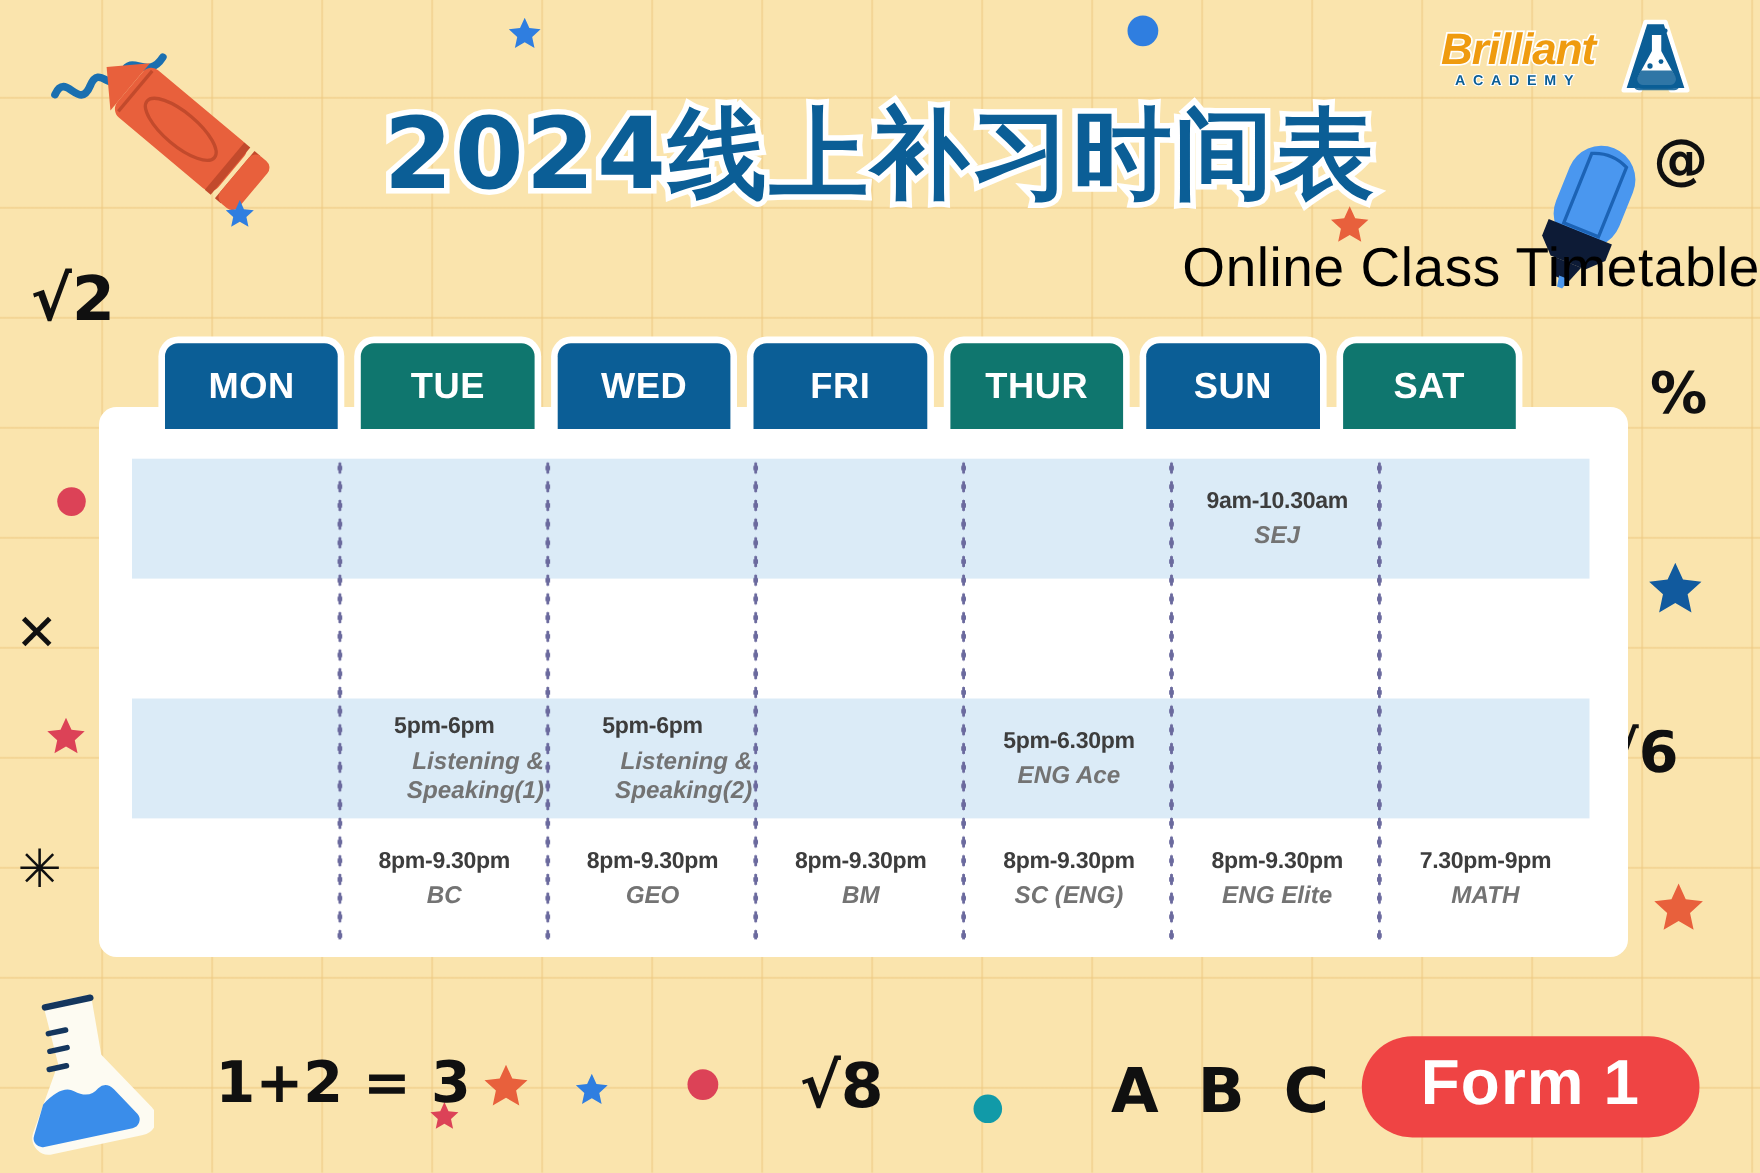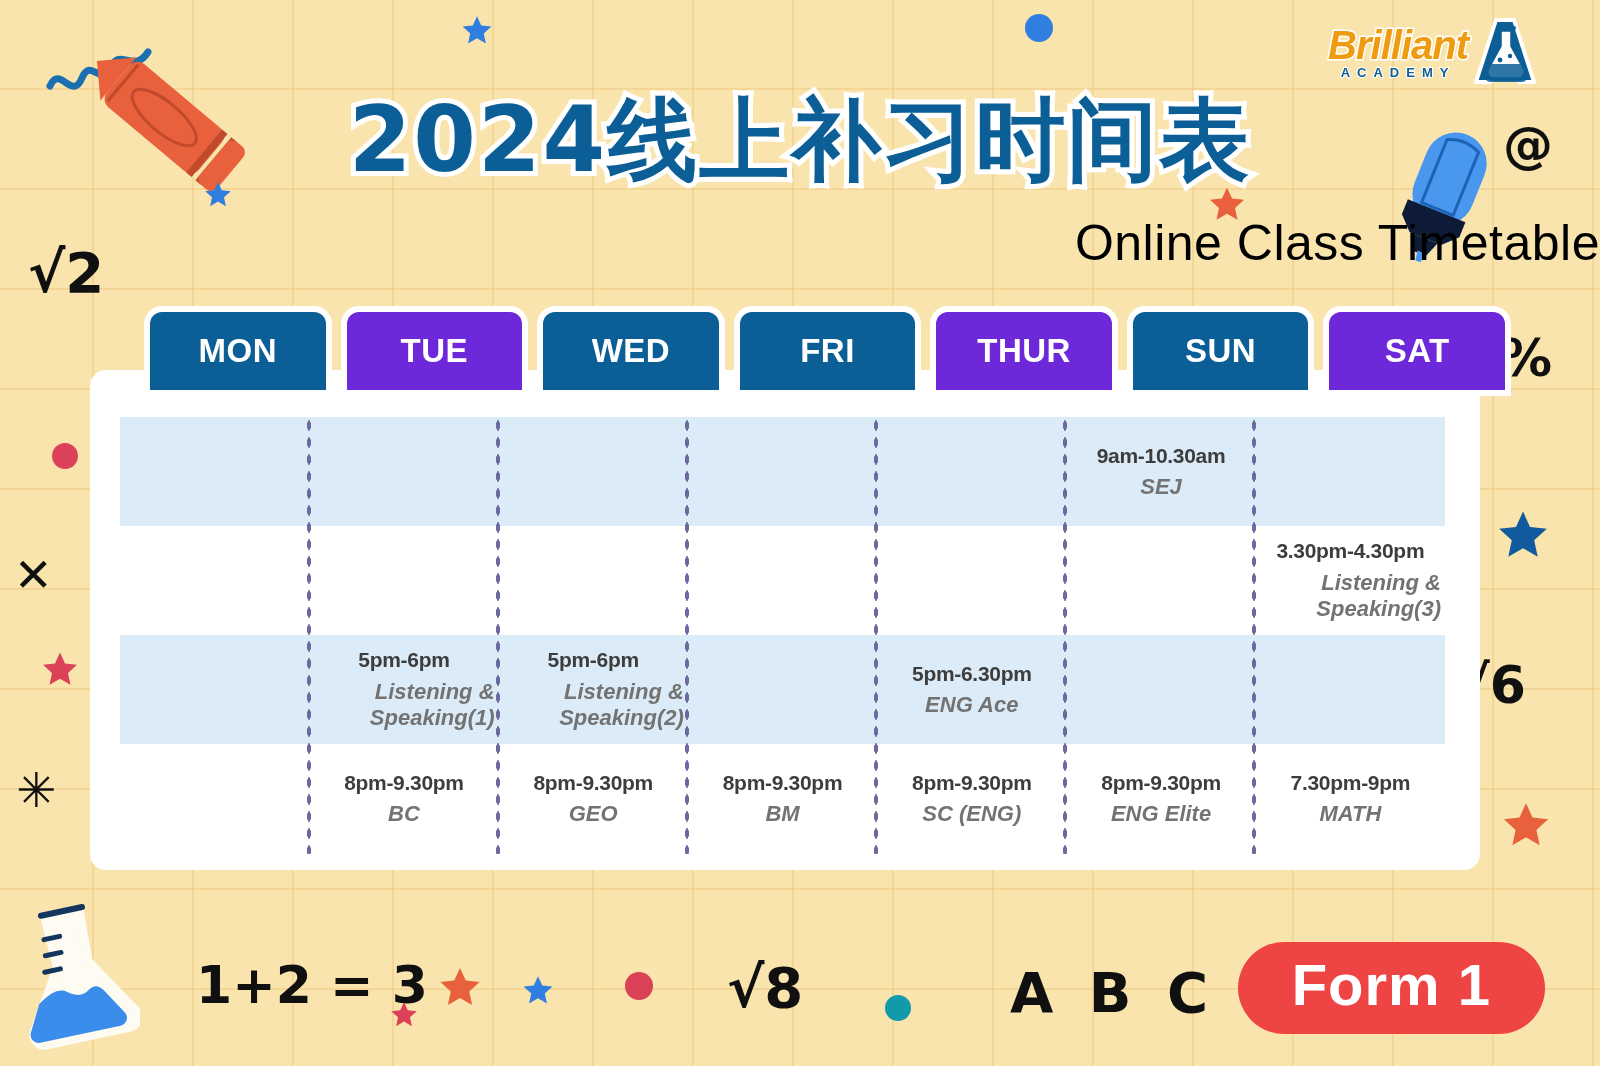--- a/index.html
+++ b/index.html
@@ -17,21 +17,21 @@
       linear-gradient(to right, rgba(238,201,130,.55) 2px, transparent 2px),
       linear-gradient(to bottom, rgba(238,201,130,.55) 2px, transparent 2px);
     background-size:100px 100px;
     background-position:-8px -12px;
   }
   
   .deco{position:absolute;pointer-events:none;}
   .math-txt{font-family:"DejaVu Sans", sans-serif;font-weight:700;color:#101010;}
   .star{display:block;}
   
-  #logo{position:absolute;right:60px;top:16px;display:flex;align-items:center;gap:2px;}
+  #logo{position:absolute;right:60px;top:16px;display:flex;align-items:center;gap:20px;}
   #logo-word{display:flex;flex-direction:column;align-items:center;line-height:1;}
   #logo-brilliant{
     font-size:40px;font-weight:700;font-style:italic;color:#ef9b0f;
     letter-spacing:-1px;
     -webkit-text-stroke:3px #fff;paint-order:stroke fill;
     position:relative;
   }
   #logo-academy{
     font-size:13px;font-weight:700;color:#0b5e96;letter-spacing:7px;
     margin-top:1px;-webkit-text-stroke:2px #fff;paint-order:stroke fill;
@@ -48,31 +48,31 @@
   #title-en{
     position:absolute;left:0;right:0;top:214px;text-align:right;
     font-size:50px;font-weight:400;color:#000000;letter-spacing:.5px;
   }
   
   #card{
     position:absolute;left:90px;top:370px;width:1390px;height:500px;
     background:#fff;border-radius:16px;
   }
   #headers{
-    position:absolute;left:150px;top:312px;width:1355px;height:78px;
+    position:absolute;left:150px;top:312px;width:1228px;height:78px;
     display:grid;grid-template-columns:repeat(7,1fr);gap:21px;
   }
   .day-head{
     border-radius:12px 12px 0 0;
     display:flex;align-items:center;justify-content:center;
     color:#fff;font-size:33px;font-weight:700;letter-spacing:.5px;
     box-shadow:0 0 0 6px #fff;
   }
   .day-blue{background:#0b5e96;}
-  .day-orange{background:#6d28d9;justify-content:center;}
+  .day-orange{background:#0f766e;justify-content:center;}
   #tablewrap{
     position:absolute;left:120px;top:417px;width:1325px;height:437px;
   }
   .row{
     display:grid;grid-template-columns:repeat(7,1fr);
     height:109px;position:relative;
   }
   .row.tint{background:#dbebf7;}
   .cell{
     display:flex;flex-direction:column;align-items:center;justify-content:center;
@@ -279,24 +279,20 @@
         <span class="subj"></span>
       </div>
     <div class="cell">
         <span class="time"></span>
         <span class="subj"></span>
       </div>
     <div class="cell">
         <span class="time"></span>
         <span class="subj"></span>
       </div>
-    <div class="cell">
-        <span class="time">3.30pm-4.30pm</span>
-        <span class="subj">Listening &amp; Speaking(3)</span>
-      </div>
   </div>
 
   <div class="row tint">
     <div class="cell">
         <span class="time"></span>
         <span class="subj"></span>
       </div>
     <div class="cell">
         <span class="time">5pm-6pm</span>
         <span class="subj">Listening &amp; Speaking(1)</span>

